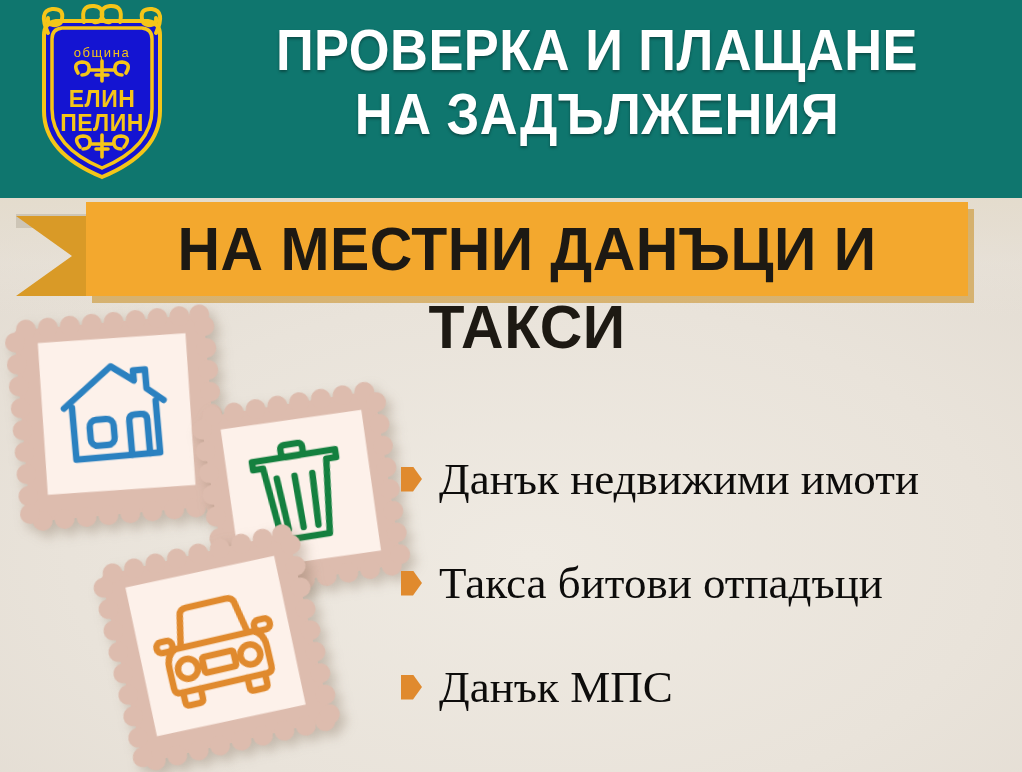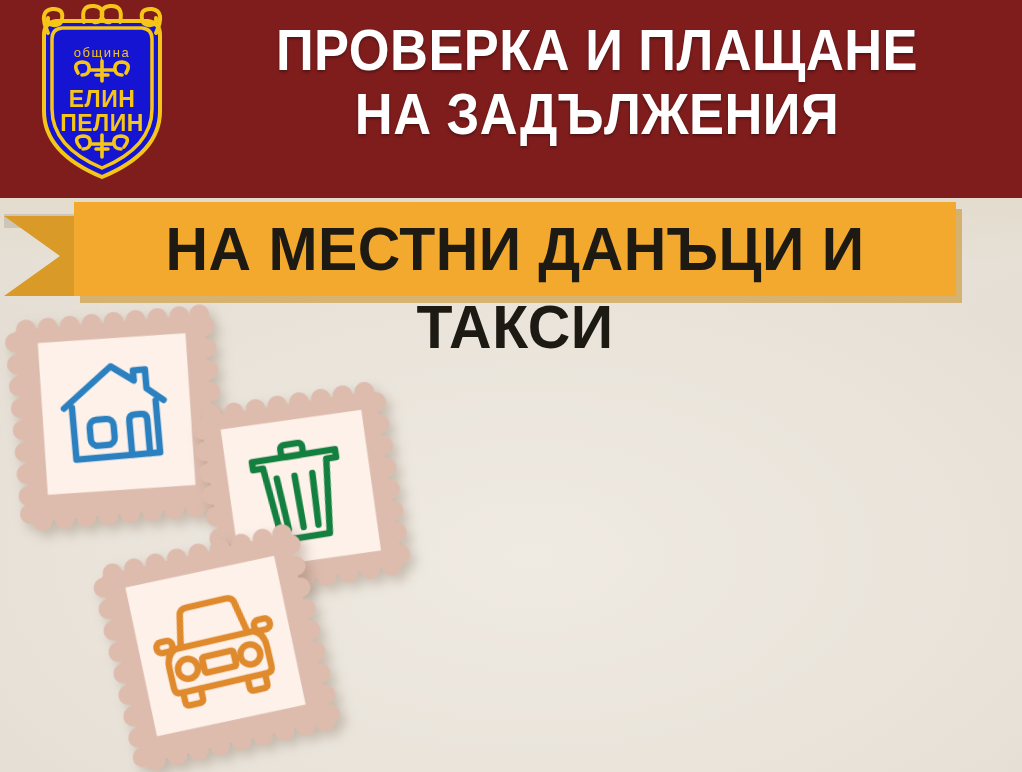--- a/index.html
+++ b/index.html
@@ -32,21 +32,21 @@
     left: 0; right: 0; top: 197px; height: 120px;
     background: linear-gradient(180deg, rgba(228,220,205,0.95) 0%, rgba(235,229,219,0.35) 55%, rgba(235,229,219,0) 100%);
   }
 
   
   .header {
     position: absolute;
     left: 0; top: 0;
     width: 1022px;
     height: 198px;
-    background: #7f1d1d;
+    background: #0f766e;
     z-index: 5;
   }
   .header-title {
     position: absolute;
     left: 188px;
     top: 19px;
     width: 818px;
     text-align: center;
     color: #ffffff;
     font-family: "Liberation Sans Narrow", "Liberation Sans", sans-serif;
@@ -66,21 +66,21 @@
     left: 22px;
     top: 1px;
     width: 160px;
     height: 186px;
     z-index: 7;
   }
 
   
   .ribbon {
     position: absolute;
-    left: 4px;
+    left: 16px;
     top: 198px;
     width: 840px;
     height: 106px;
     z-index: 6;
   }
   .ribbon-tail {
     position: absolute;
     top: 18px;
     width: 152px;
     height: 80px;
@@ -329,20 +329,34 @@
         <rect x="100" y="30" width="16" height="11" rx="5"></rect>
         <circle cx="26" cy="62" r="10"></circle>
         <circle cx="90" cy="62" r="10"></circle>
         <rect x="42" y="54" width="32" height="16" rx="2"></rect>
         <path d="M16 84 L16 94 Q16 98 20 98 L30 98 Q34 98 34 94 L34 84"></path>
         <path d="M82 84 L82 94 Q82 98 86 98 L96 98 Q100 98 100 94 L100 84"></path>
       </g>
     </svg>
   </div>
 
+  <div class="bullets">
+    <div class="bullet-row">
+      <span class="bullet-marker"></span>
+      <span class="bullet-label">Данък недвижими имоти</span>
+    </div>
+    <div class="bullet-row">
+      <span class="bullet-marker"></span>
+      <span class="bullet-label">Такса битови отпадъци</span>
+    </div>
+    <div class="bullet-row">
+      <span class="bullet-marker"></span>
+      <span class="bullet-label">Данък МПС</span>
+    </div>
+  </div>
 
   <div class="header">
     <div class="header-title">ПРОВЕРКА И ПЛАЩАНЕ
 НА ЗАДЪЛЖЕНИЯ</div>
   </div>
 
   <div class="crest">
     <svg width="160" height="186" viewBox="0 0 160 186">
       <path d="M22 34 Q22 22 34 20 L126 20 Q138 22 138 34 L138 110 Q138 152 80 176 Q22 152 22 110 Z" fill="#1414d2" stroke="#f5c518" stroke-width="4"></path>
       <path d="M30 38 Q30 28 40 27 L120 27 Q130 28 130 38 L130 108 Q130 146 80 167 Q30 146 30 108 Z" fill="none" stroke="#f5c518" stroke-width="3.5"></path>

